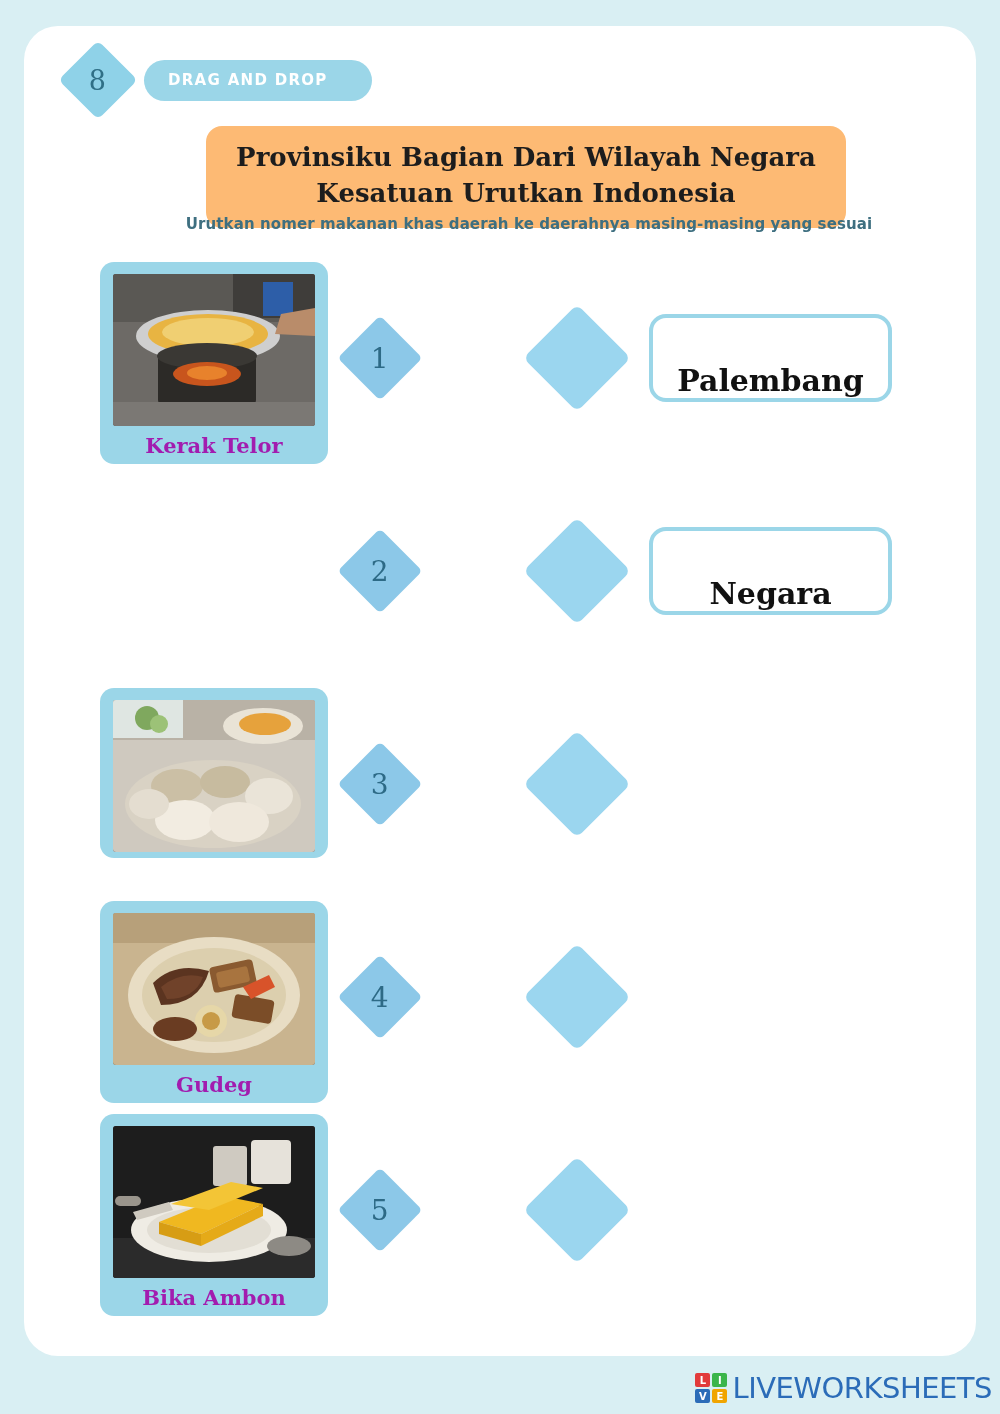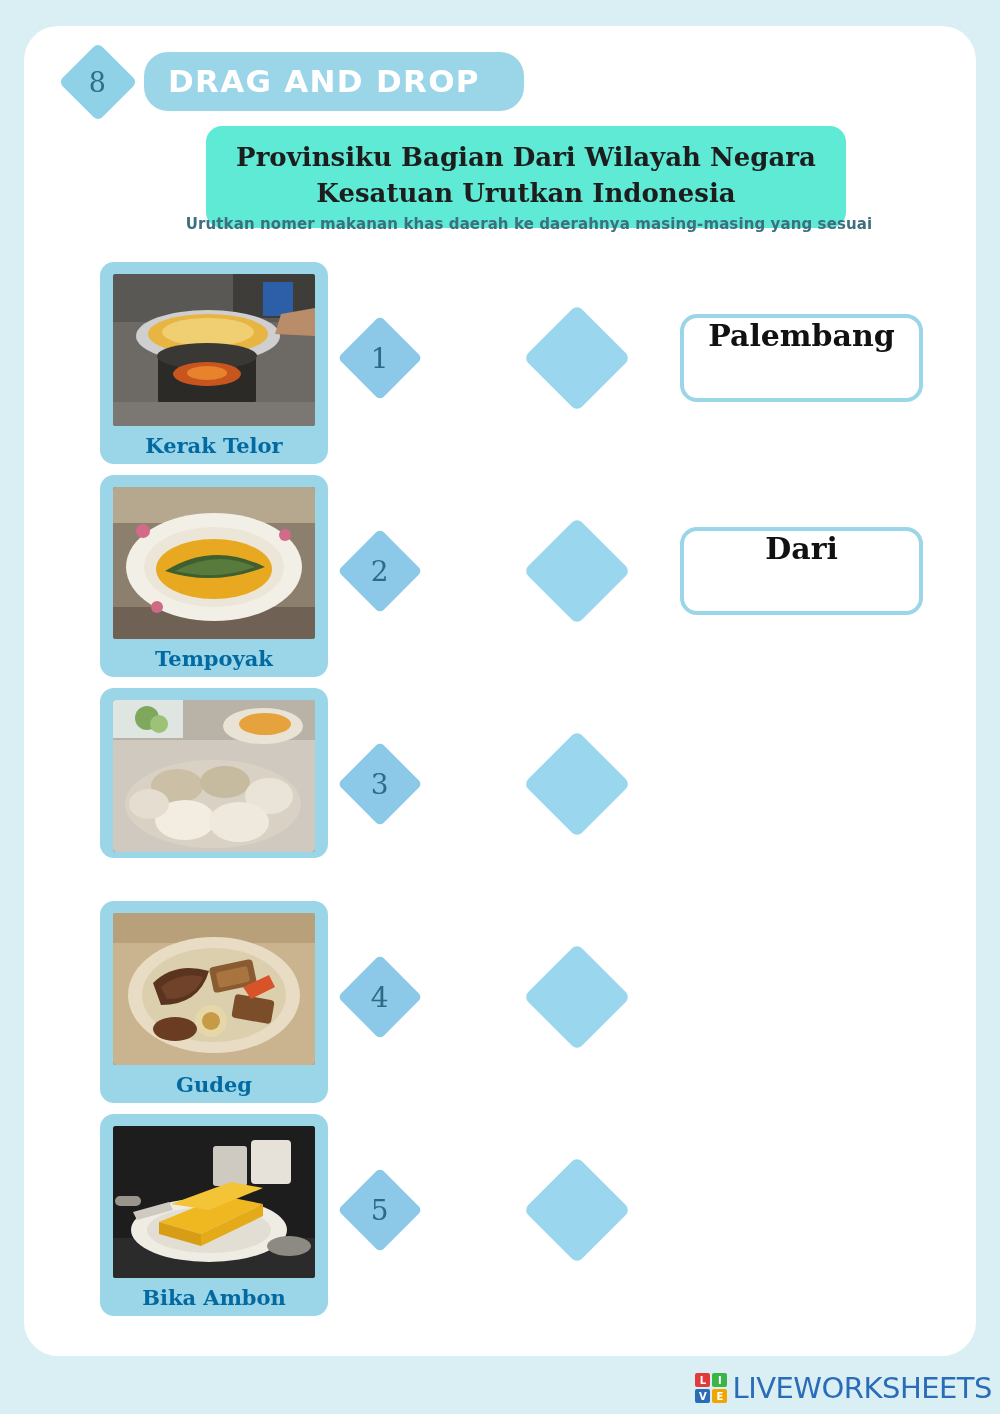--- a/index.html
+++ b/index.html
@@ -58,33 +58,33 @@
     font-size: 27px;
     color: #2f6f86;
     font-weight: normal;
   }
   .dnd-pill {
     margin-left: 18px;
     background: #9bd6e8;
     border-radius: 24px;
     padding: 11px 44px 12px 24px;
     color: #ffffff;
-    font-size: 31px;
+    font-size: 15px;
     font-weight: bold;
     letter-spacing: 1.3px;
     font-family: "DejaVu Sans", sans-serif;
   }
 
   
   .title-box {
     position: absolute;
     left: 182px;
     top: 100px;
     width: 640px;
-    background: #5eead4;
+    background: #fdba74;
     border-radius: 16px;
     padding: 14px 18px 16px 18px;
     text-align: center;
   }
   .title-box .t-line {
     font-family: "DejaVu Serif", serif;
     color: #1d1d1d;
     font-size: 26px;
     font-weight: bold;
     line-height: 1.38;
@@ -133,21 +133,21 @@
     overflow: hidden;
     position: relative;
     background: #555;
   }
   .photo svg { display: block; }
   .caption {
     margin-top: 7px;
     font-family: "DejaVu Serif", serif;
     font-size: 21px;
     font-weight: bold;
-    color: #0369a1;
+    color: #a21caf;
   }
 
   
   .num-diamond {
     position: absolute;
     left: 326px;
     top: 66px;
     width: 60px;
     height: 60px;
     background: #8cc8e8;
@@ -180,23 +180,22 @@
   .ans-box {
     position: absolute;
     left: 625px;
     top: 52px;
     width: 243px;
     height: 88px;
     background: #ffffff;
     border: 4px solid #9bd6e8;
     border-radius: 17px;
     display: flex;
-    align-items: flex-start;
+    align-items: flex-end;
     justify-content: center;
-    margin-left: 31px;
   }
   .ans-box span {
     font-family: "DejaVu Serif", serif;
     font-size: 30px;
     font-weight: bold;
     color: #111;
   }
 
   
   .footer {
@@ -275,44 +274,26 @@
         <div class="num-diamond">
           <span>1</span>
         </div>
         <div class="drop-diamond"></div>
         <div class="ans-box">
           <span>Palembang</span>
         </div>
       </div>
 
       <div class="row">
-        <div class="img-card">
-          <div class="photo">
-            <svg width="202" height="152" viewBox="0 0 202 152">
-              <rect width="202" height="152" fill="#8d7f6d"></rect>
-              <rect y="0" width="202" height="36" fill="#b6a88e"></rect>
-              <rect y="120" width="202" height="32" fill="#6f6254"></rect>
-              <ellipse cx="101" cy="80" rx="88" ry="54" fill="#f2efe6"></ellipse>
-              <ellipse cx="101" cy="80" rx="70" ry="40" fill="#ece6d8"></ellipse>
-              <ellipse cx="101" cy="82" rx="58" ry="30" fill="#e8a820"></ellipse>
-              <path d="M52 84 Q100 54 152 80 Q100 100 52 84 Z" fill="#3f5f2e"></path>
-              <path d="M62 84 Q104 62 142 80 Q104 94 62 84 Z" fill="#587a3c"></path>
-              <circle cx="30" cy="44" r="7" fill="#d46a8a"></circle>
-              <circle cx="172" cy="48" r="6" fill="#d46a8a"></circle>
-              <circle cx="44" cy="120" r="6" fill="#cf6a86"></circle>
-            </svg>
-          </div>
-          <div class="caption">Tempoyak</div>
-        </div>
         <div class="num-diamond">
           <span>2</span>
         </div>
         <div class="drop-diamond"></div>
         <div class="ans-box">
-          <span>Dari</span>
+          <span>Negara</span>
         </div>
       </div>
 
       <div class="row">
         <div class="img-card">
           <div class="photo">
             <svg width="202" height="152" viewBox="0 0 202 152">
               <rect width="202" height="152" fill="#cfc9bf"></rect>
               <rect y="0" width="202" height="40" fill="#b9b2a6"></rect>
               <rect x="0" y="0" width="70" height="38" fill="#dfe6e2"></rect>

